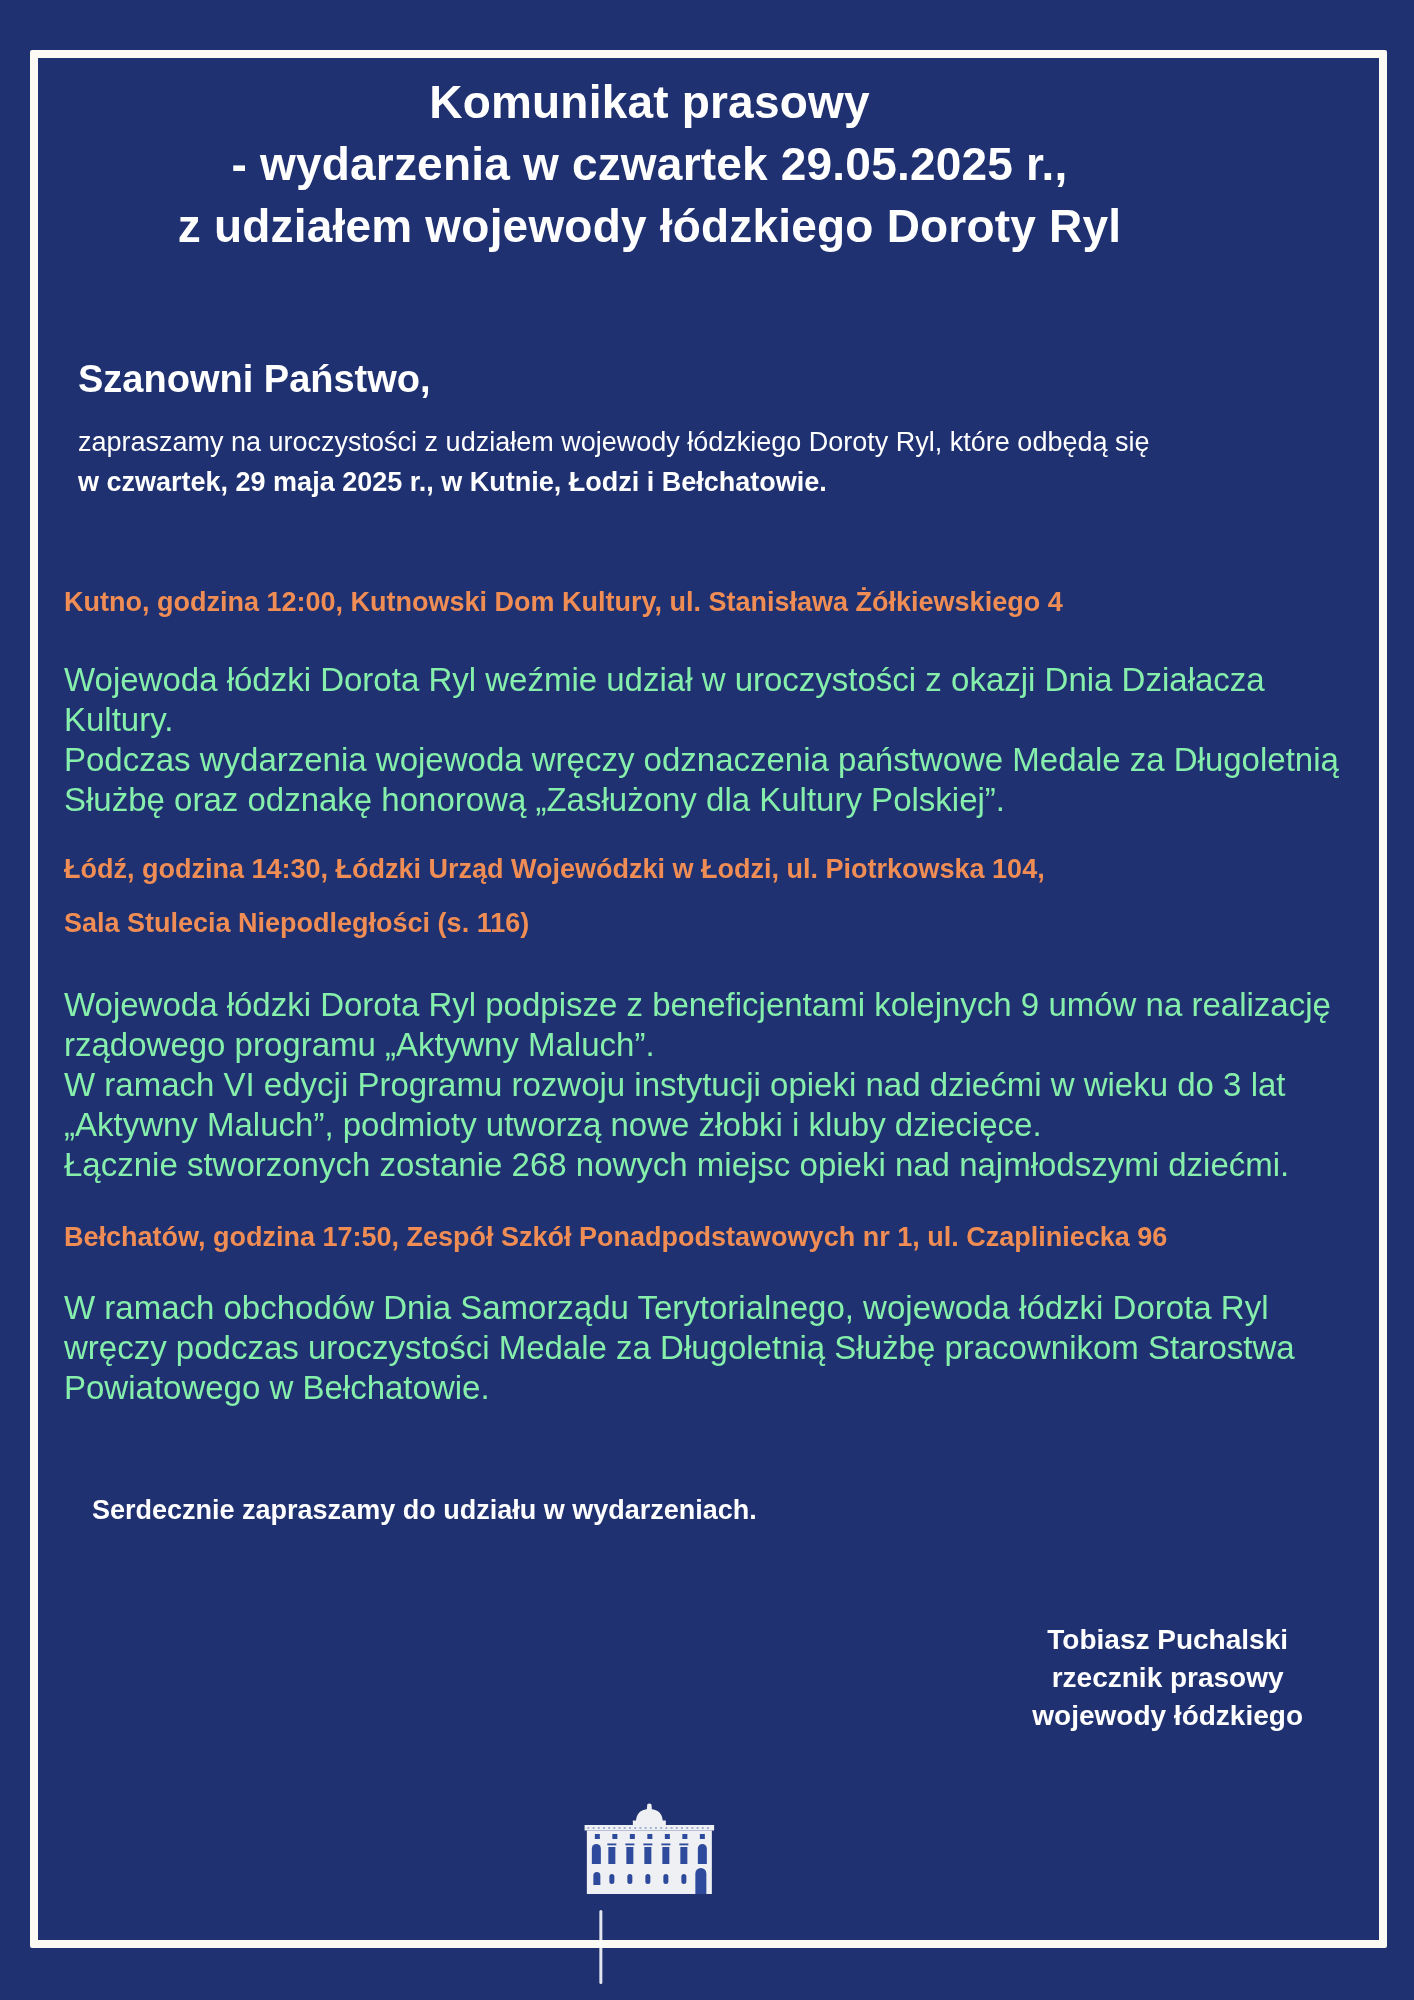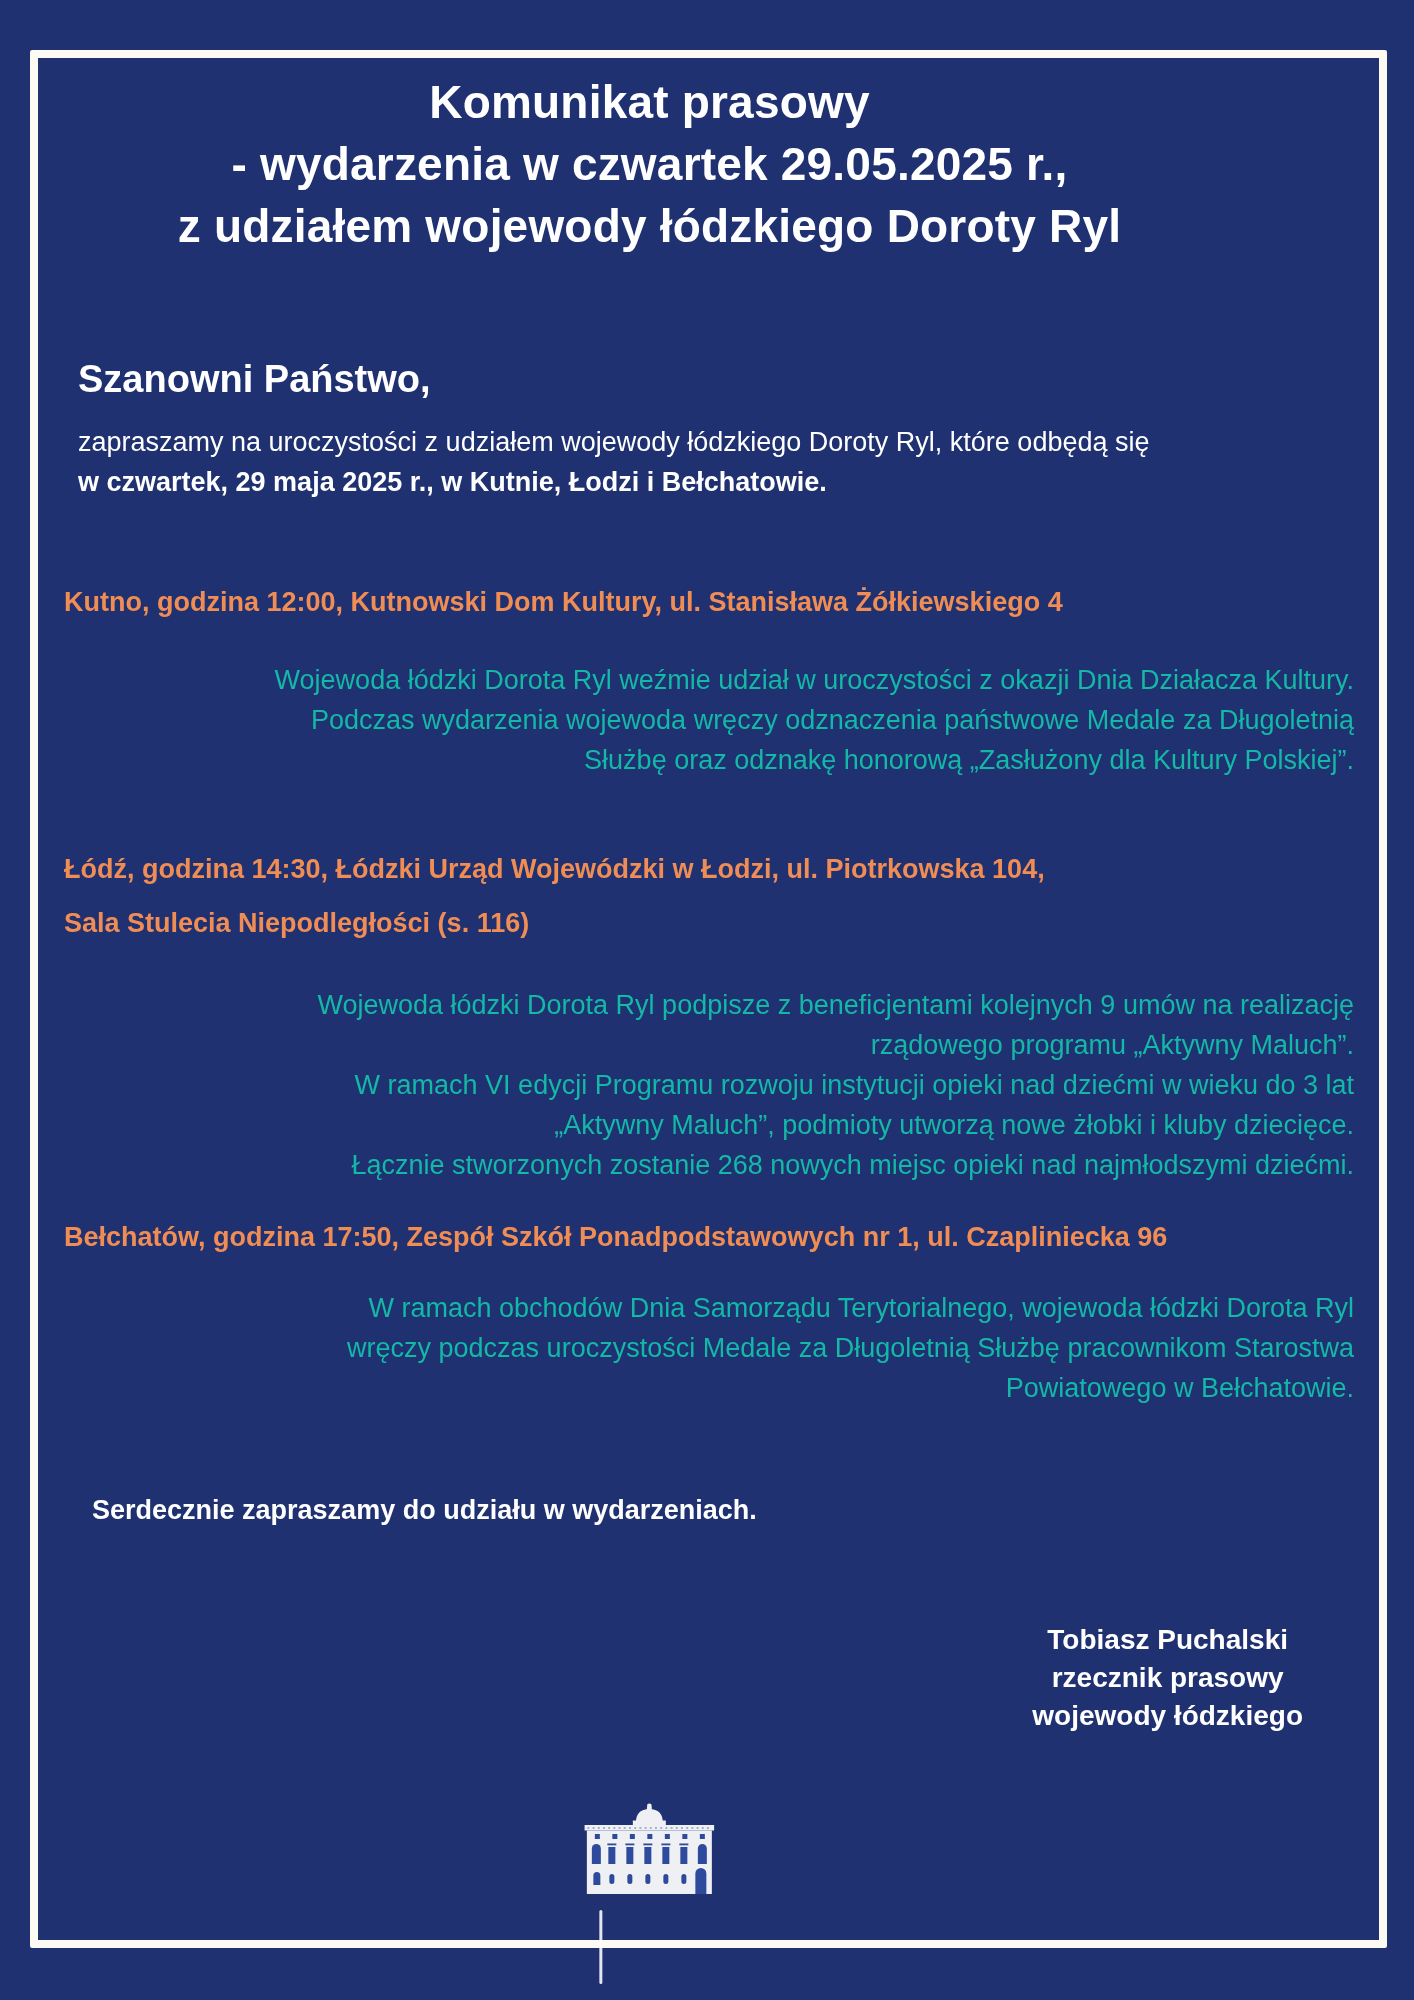--- a/index.html
+++ b/index.html
@@ -73,25 +73,24 @@
     margin: 0;
     font-size: 27px;
     font-weight: 700;
     color: #f08d55;
   }
   .event-kutno .event-heading,
   .event-belchatow .event-heading { line-height: 40px; }
   .event-lodz .event-heading { line-height: 54px; }
   .event-body {
     margin: 0;
-    font-size: 27px;
+    font-size: 33px;
     line-height: 40px;
     font-weight: 400;
-    color: #14b8a6;
-    text-align: right;
+    color: #86efac;
   }
   .event-kutno .event-body     { margin-top: 38px; }
   .event-lodz .event-body      { margin-top: 35px; }
   .event-belchatow .event-body { margin-top: 31px; }
 
   .closing {
     position: absolute;
     left: 92px;
     top: 1495px;
     font-size: 27px;

